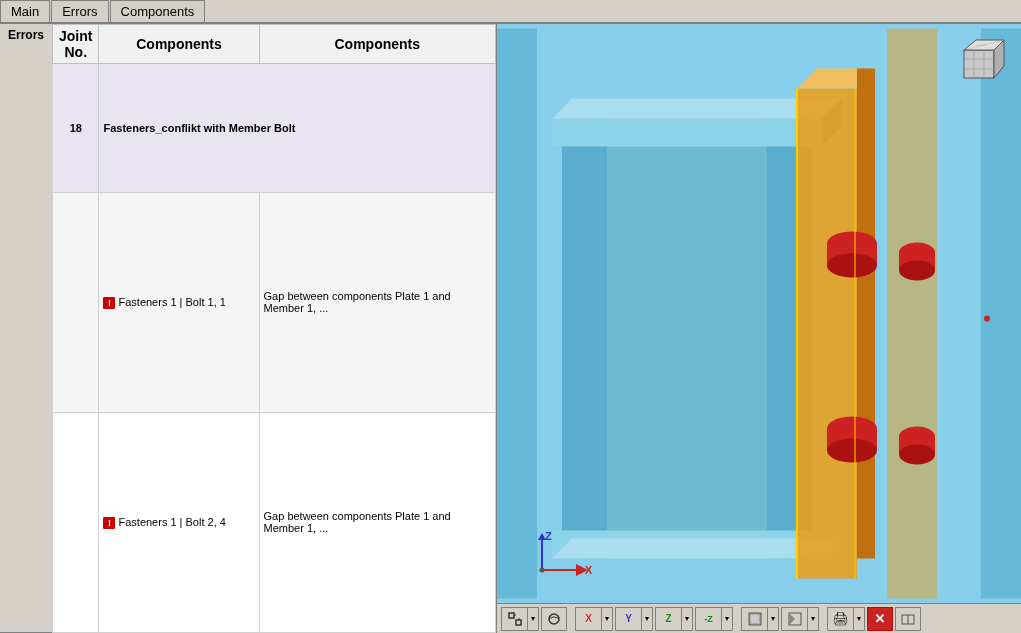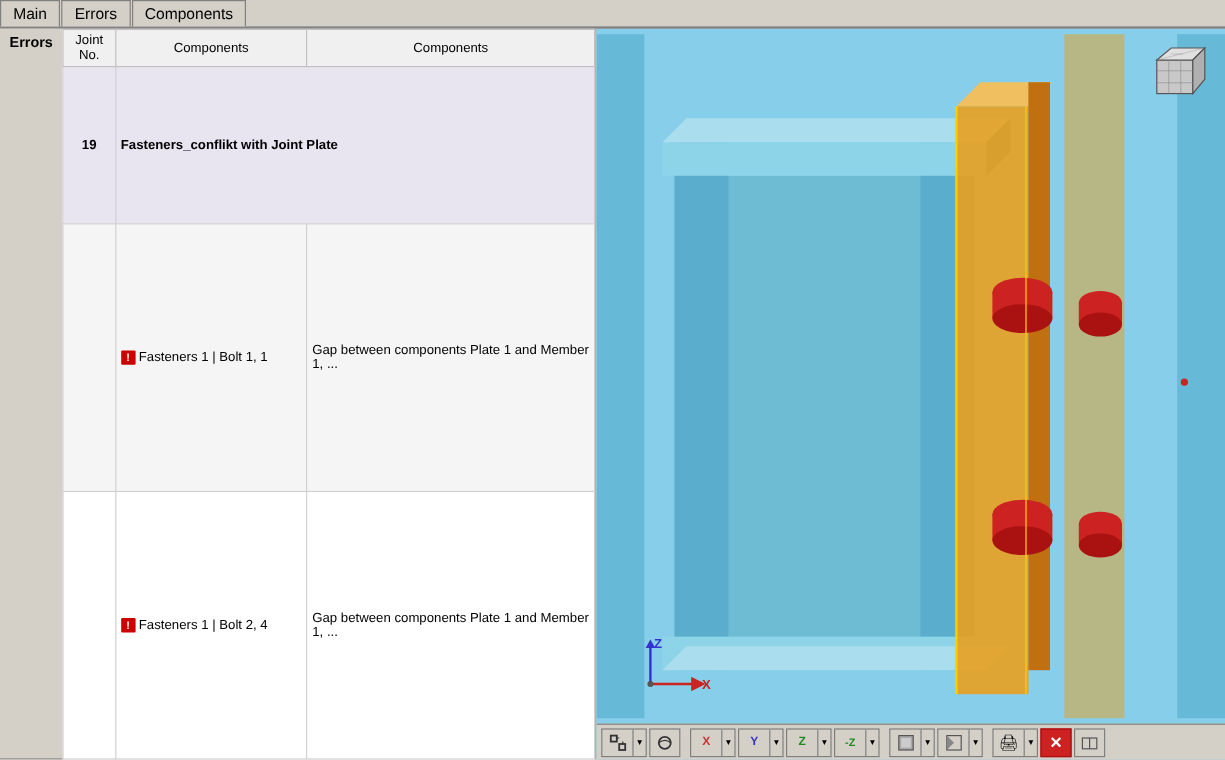--- a/index.html
+++ b/index.html
@@ -64,22 +64,22 @@
       border-collapse: collapse;
       font-size: 11px;
     }
     .error-table thead tr {
       background: #e8e8e8;
     }
     .error-table th {
       border: 1px solid #c0c0c0;
       padding: 3px 6px;
       text-align: center;
-      font-weight: normal;
-      font-size: 11px;
+      font-weight: bold;
+      font-size: 14px;
       background: #f0f0f0;
     }
     .error-table td {
       border: 1px solid #d0d0d0;
       padding: 2px 4px;
       font-size: 11px;
     }
     .joint-no-col { width: 45px; text-align: center; }
     .component-col { width: 175px; }
     .description-col { width: 270px; }
@@ -206,22 +206,22 @@
       <thead>
         <tr>
           <th class="joint-no-col">Joint No.</th>
           <th class="component-col">Components</th>
           <th class="description-col">Components</th>
         </tr>
       </thead>
       <tbody>
 
         <tr class="row-joint">
-          <td class="joint-no-col">19</td>
-          <td class="component-col" colspan="2">Fasteners_conflikt with Joint Plate</td>
+          <td class="joint-no-col">18</td>
+          <td class="component-col" colspan="2">Fasteners_conflikt with Member Bolt</td>
         </tr>
 
         <tr class="row-error">
           <td class="joint-no-col"></td>
           <td class="component-col">
             <span class="error-icon">!</span><span>Fasteners 1 | Bolt 1, 1</span>
           </td>
           <td class="description-col">Gap between components Plate 1 and Member 1, ...</td>
         </tr>
 

